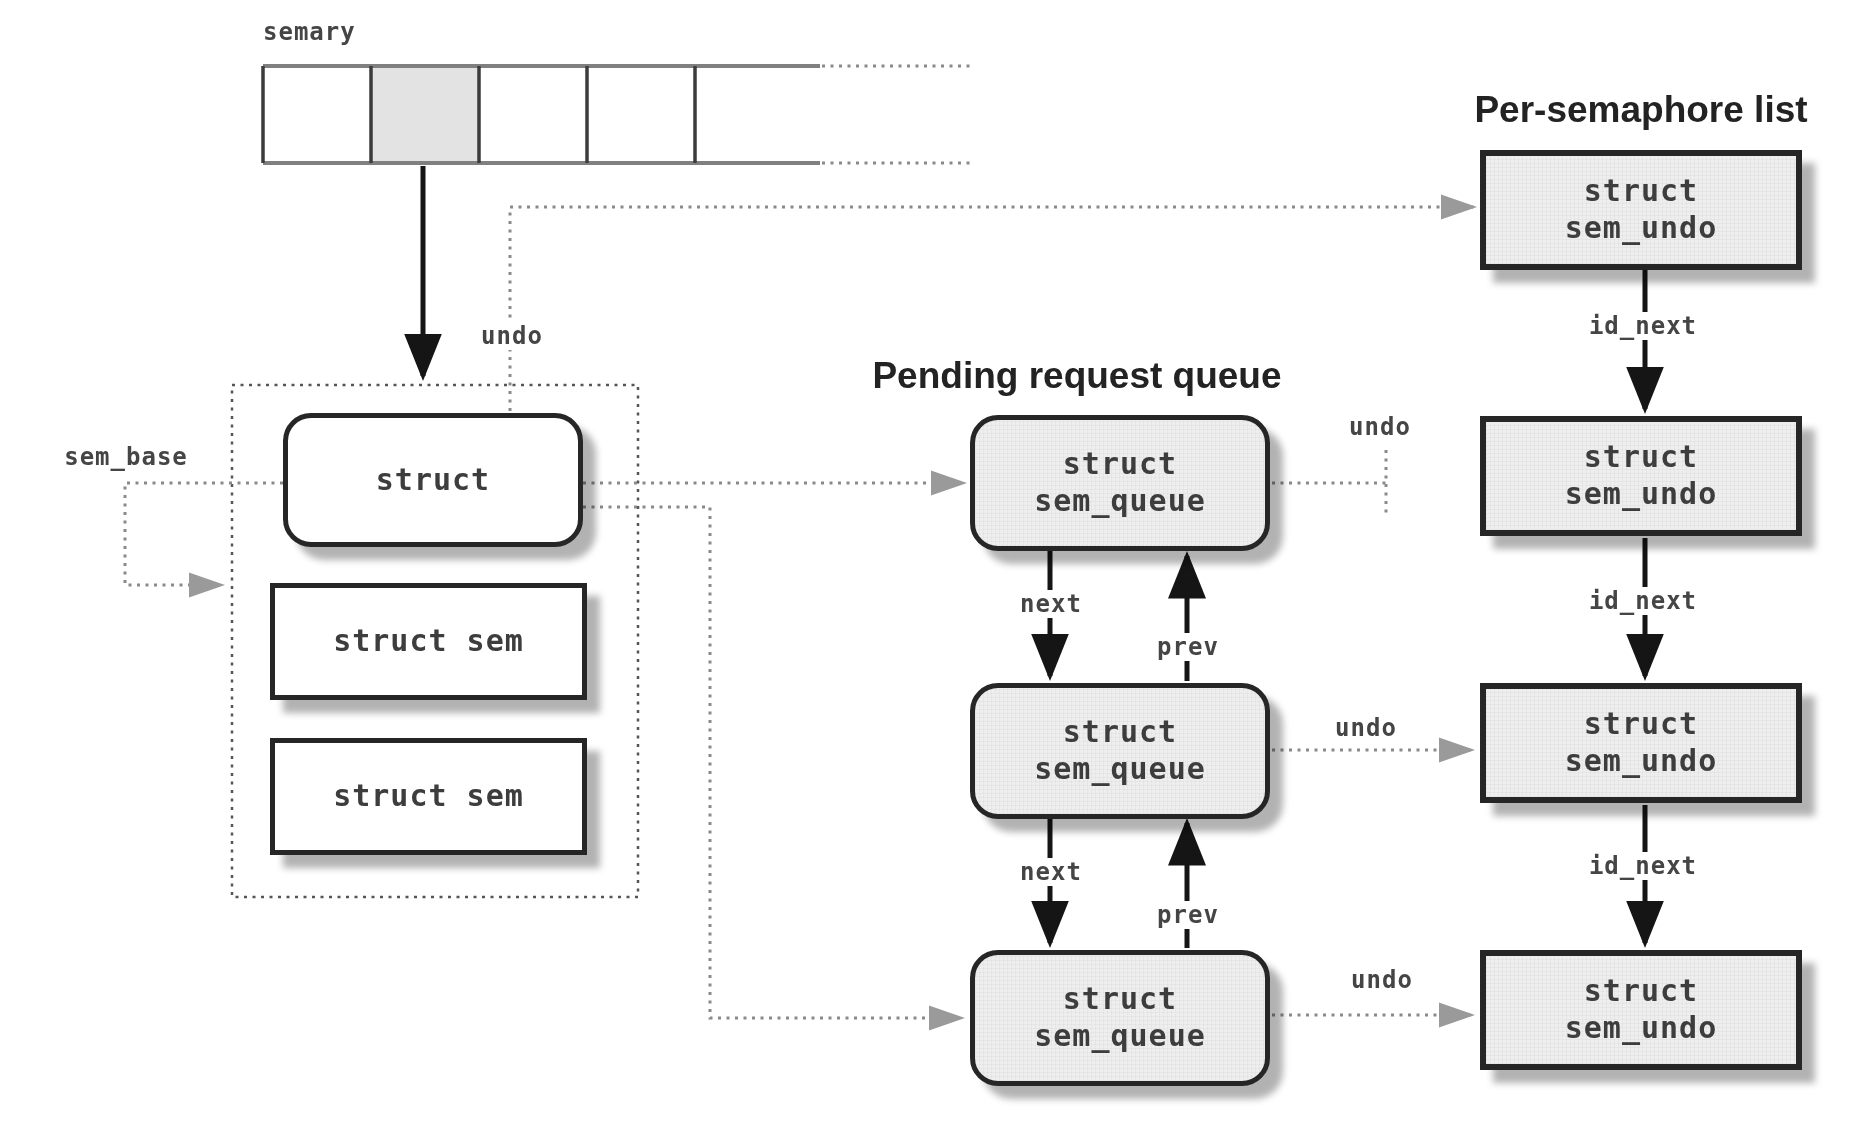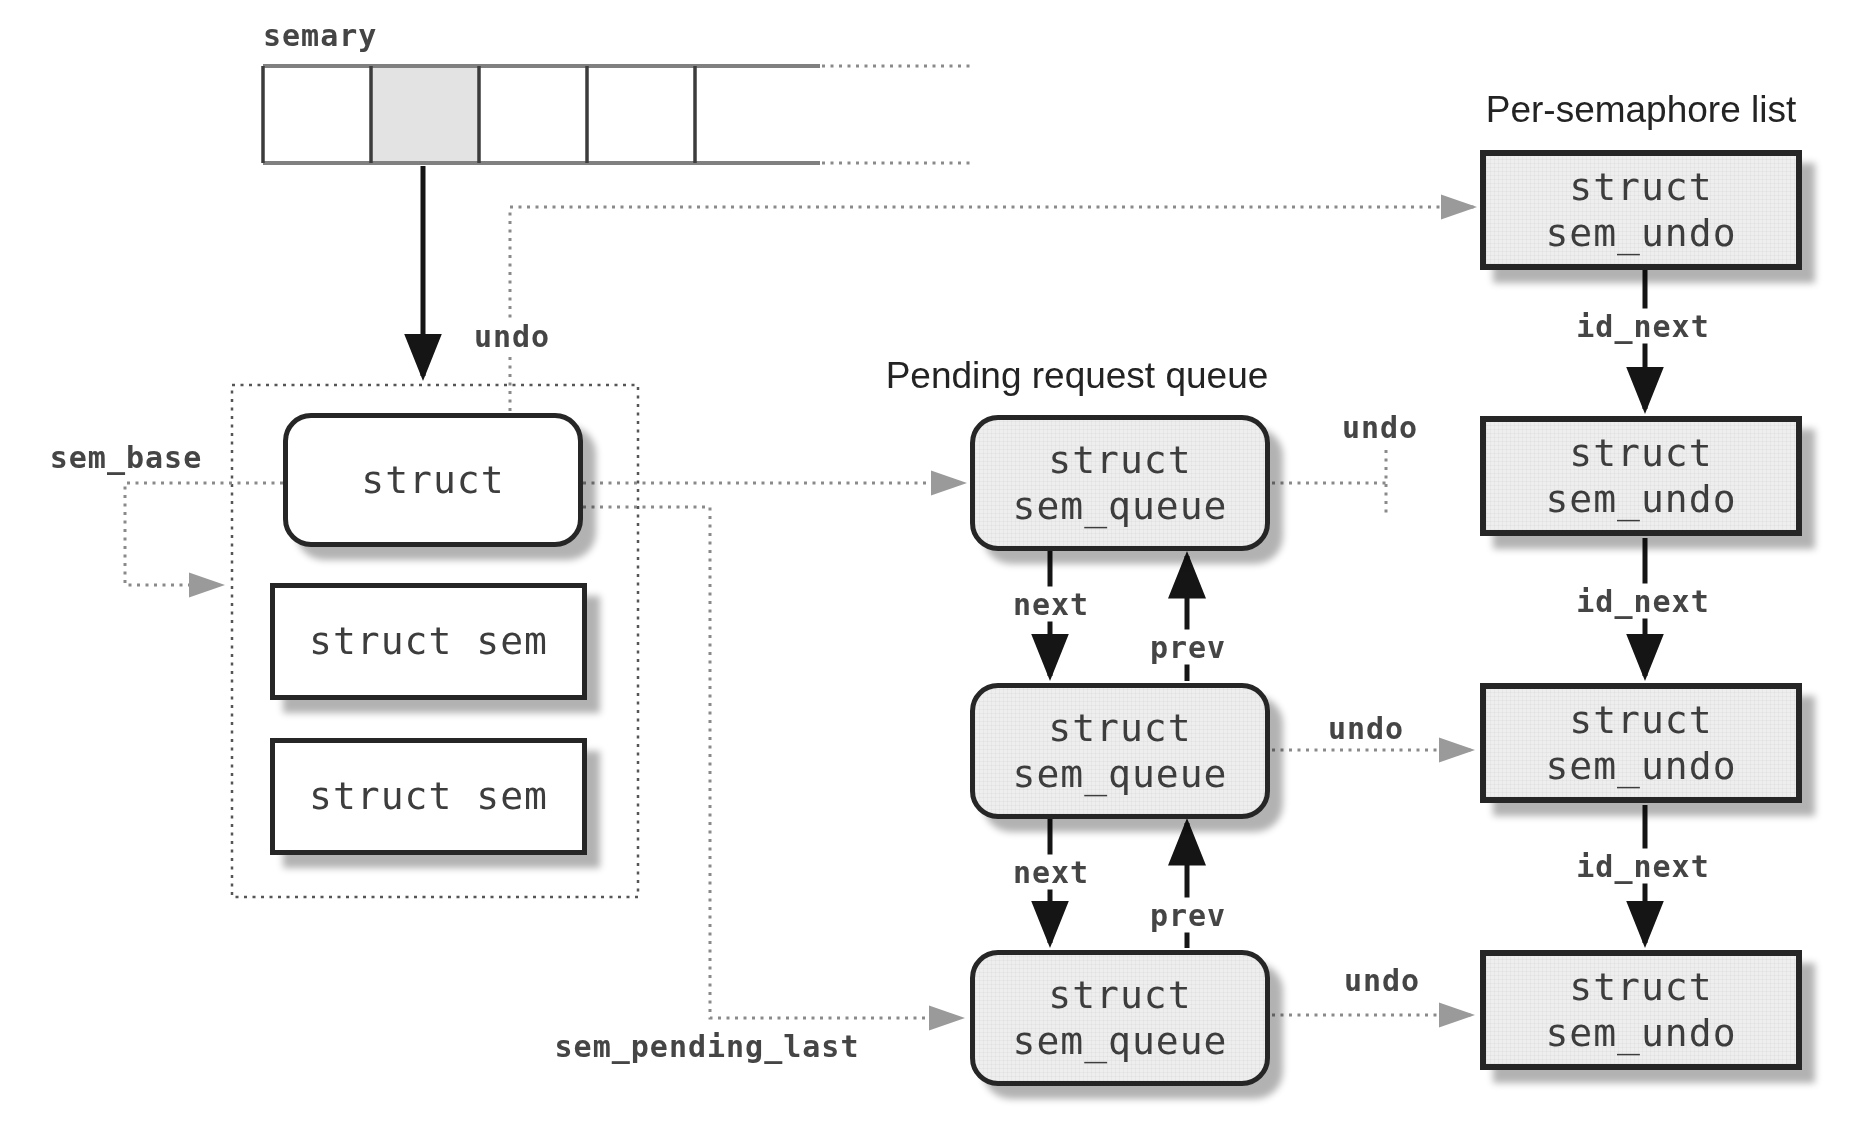--- a/index.html
+++ b/index.html
@@ -6,21 +6,21 @@
   #canvas{
     position:relative;width:1876px;height:1132px;background:#ffffff;
     font-family:"DejaVu Sans Mono", monospace;overflow:hidden;
   }
   svg.overlay{position:absolute;left:0;top:0;width:1876px;height:1132px;}
 
   
   .sbox{
     position:absolute;box-sizing:border-box;border:5px solid #262626;
     display:flex;flex-direction:column;align-items:center;justify-content:center;
-    font-weight:normal;font-size:38px;line-height:1.22;color:#3d3d3d;
+    font-weight:bold;font-size:30px;line-height:1.22;color:#3d3d3d;
     letter-spacing:1px;text-align:center;
   }
   .round{border-radius:28px;}
   .whitebox{background:#ffffff;box-shadow:13px 13px 7px rgba(0,0,0,0.30);}
   .graybox{
     background:#eeeeee;
     background-image:
       repeating-linear-gradient(0deg, rgba(0,0,0,0.03) 0 1px, transparent 1px 4px),
       repeating-linear-gradient(90deg, rgba(0,0,0,0.03) 0 1px, transparent 1px 4px);
     box-shadow:13px 13px 7px rgba(0,0,0,0.30);
@@ -34,21 +34,21 @@
   #box-queue2 {left:970px; top:683px; width:300px; height:136px;}
   #box-queue3 {left:970px; top:950px; width:300px; height:136px;}
   #box-undo1  {left:1480px;top:150px; width:322px; height:120px;}
   #box-undo2  {left:1480px;top:416px; width:322px; height:120px;}
   #box-undo3  {left:1480px;top:683px; width:322px; height:120px;}
   #box-undo4  {left:1480px;top:950px; width:322px; height:120px;}
 
   
   .lbl{
     position:absolute;transform:translate(-50%,-50%);
-    font-weight:bold;font-size:30px;color:#454545;white-space:nowrap;
+    font-weight:bold;font-size:24px;color:#454545;white-space:nowrap;
     background:#ffffff;padding:0 5px;letter-spacing:1px;
   }
   #lbl-semary{left:263px;top:18px;transform:none;background:transparent;padding:0;}
   #lbl-undo-main        {left:512px; top:336px;}
   #lbl-sem-base         {left:126px; top:457px;}
   #lbl-sem-pending      {left:760px; top:457px;}
   #lbl-sem-pending-last {left:707px; top:1046px;}
   #lbl-undo-q1          {left:1380px;top:427px;}
   #lbl-undo-q2          {left:1366px;top:728px;}
   #lbl-undo-q3          {left:1382px;top:980px;}
@@ -56,21 +56,21 @@
   #lbl-prev1            {left:1188px;top:647px;}
   #lbl-next2            {left:1051px;top:872px;}
   #lbl-prev2            {left:1188px;top:915px;}
   #lbl-idnext1          {left:1643px;top:326px;}
   #lbl-idnext2          {left:1643px;top:601px;}
   #lbl-idnext3          {left:1643px;top:866px;}
 
   
   .ctitle{
     position:absolute;transform:translate(-50%,-50%);
-    font-family:"Liberation Sans", sans-serif;font-weight:normal;
+    font-family:"Liberation Sans", sans-serif;font-weight:bold;
     font-size:37px;color:#232323;white-space:nowrap;
   }
   #title-pending{left:1077px;top:376px;}
   #title-persem {left:1641px;top:110px;}
 </style>
 </head>
 <body>
 
 <div id="canvas">
 
@@ -151,21 +151,20 @@
     <span>sem_undo</span>
   </div>
   <div class="sbox graybox u-border" id="box-undo4">
     <span>struct</span>
     <span>sem_undo</span>
   </div>
 
   <div class="lbl" id="lbl-semary">semary</div>
   <div class="lbl" id="lbl-undo-main">undo</div>
   <div class="lbl" id="lbl-sem-base">sem_base</div>
-  <div class="lbl" id="lbl-sem-pending-last">sem_pending_last</div>
   <div class="lbl" id="lbl-undo-q1">undo</div>
   <div class="lbl" id="lbl-undo-q2">undo</div>
   <div class="lbl" id="lbl-undo-q3">undo</div>
   <div class="lbl" id="lbl-next1">next</div>
   <div class="lbl" id="lbl-prev1">prev</div>
   <div class="lbl" id="lbl-next2">next</div>
   <div class="lbl" id="lbl-prev2">prev</div>
   <div class="lbl" id="lbl-idnext1">id_next</div>
   <div class="lbl" id="lbl-idnext2">id_next</div>
   <div class="lbl" id="lbl-idnext3">id_next</div>

